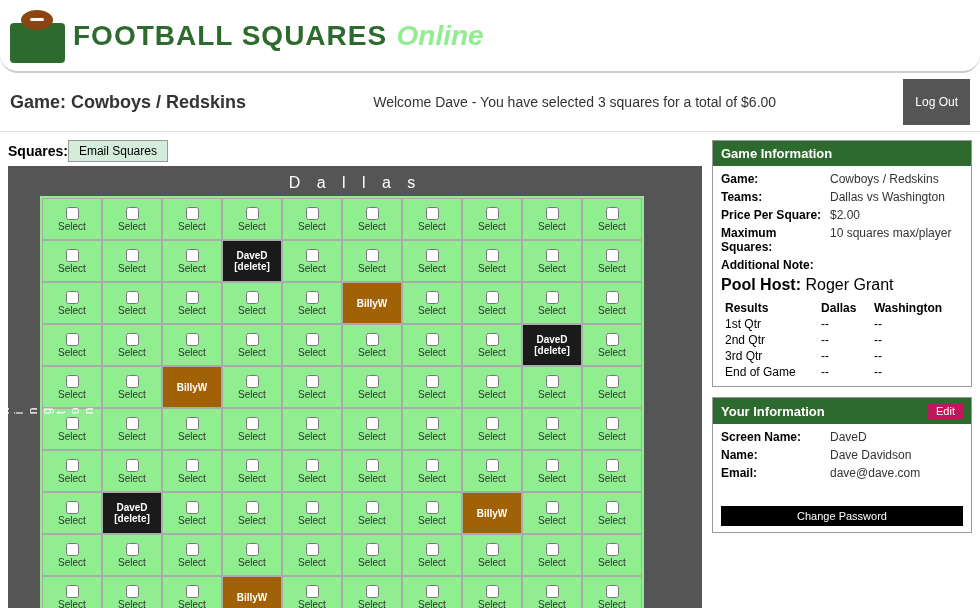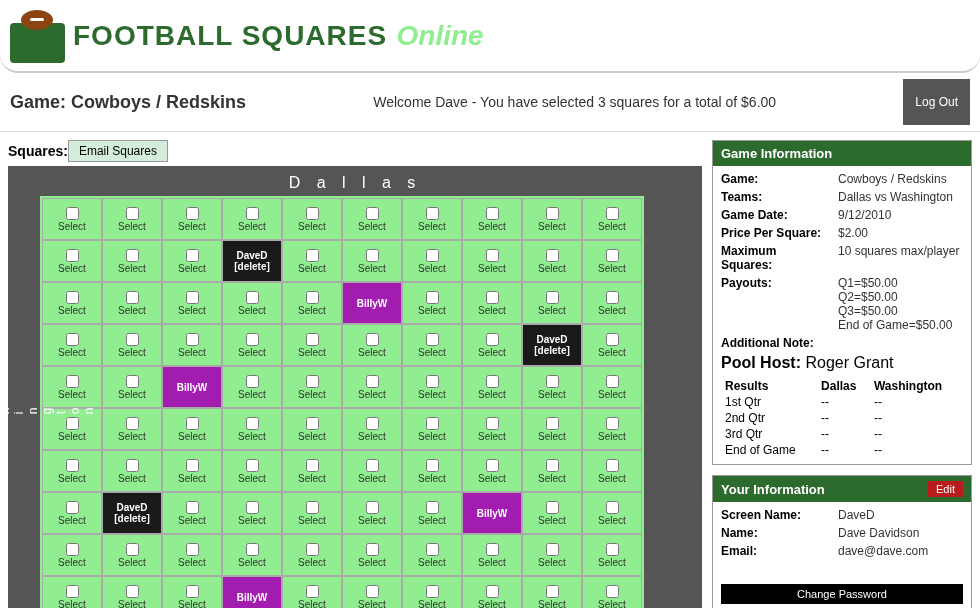--- a/index.html
+++ b/index.html
@@ -35,43 +35,43 @@
     #dallas-label { text-align: center; color: white; font-size: 16px; letter-spacing: 6px; padding: 4px 0; }
     #grid-area { display: flex; }
     #washington-label-container { width: 28px; background: #555; display: flex; align-items: center; justify-content: center; }
     #washington-label { color: white; font-size: 12px; writing-mode: vertical-rl; transform: rotate(180deg); letter-spacing: 2px; padding: 4px 0; }
     #grid { background: #90EE90; padding: 2px; }
     .grid-row { display: flex; }
     .cell { width: 60px; height: 42px; background: #90EE90; border: 1px solid #aaa; display: flex; flex-direction: column; align-items: center; justify-content: center; cursor: pointer; }
     .cell input[type=checkbox] { margin-bottom: 1px; }
     .cell-label { font-size: 10px; color: #333; }
     .cell.selected-davd { background: #1a1a1a; color: white; font-size: 10px; font-weight: bold; text-align: center; }
-    .cell.selected-billyw { background: #a21caf; color: white; font-size: 10px; font-weight: bold; text-align: center; }
+    .cell.selected-billyw { background: #a16207; color: white; font-size: 10px; font-weight: bold; text-align: center; }
 
     
     #right-panel { width: 260px; margin-left: 10px; flex-shrink: 0; }
 
     
     #game-info-box { border: 1px solid #999; margin-bottom: 10px; }
     #game-info-header { background: #2d6a2d; color: white; font-weight: bold; padding: 5px 8px; font-size: 13px; }
     #game-info-body { padding: 6px 8px; }
-    .info-row { display: flex; gap: 12px; margin-bottom: 4px; font-size: 12px; }
+    .info-row { display: flex; gap: 4px; margin-bottom: 4px; font-size: 12px; }
     .info-label { font-weight: bold; width: 105px; flex-shrink: 0; }
     .info-value { color: #333; }
 
     
     #results-section { margin-top: 6px; }
     .results-table { width: 100%; border-collapse: collapse; font-size: 12px; }
     .results-table th { font-weight: bold; text-align: left; padding: 1px 4px; }
     .results-table td { padding: 1px 4px; }
 
     
     #your-info-box { border: 1px solid #999; }
     #your-info-header { background: #2d6a2d; color: white; font-weight: bold; padding: 5px 8px; font-size: 13px; display: flex; align-items: center; justify-content: space-between; }
-    #edit-btn { background: #b91c1c; color: white; border: none; padding: 2px 8px; cursor: pointer; font-size: 11px; }
+    #edit-btn { background: #be185d; color: white; border: none; padding: 2px 8px; cursor: pointer; font-size: 11px; }
     #your-info-body { padding: 6px 8px; }
     #change-password-btn { background: #000000; color: white; border: none; padding: 4px 12px; cursor: pointer; font-size: 11px; margin-top: 22px; width: 100%; }
 
     .pool-host { font-size: 16px; margin: 4px 0; }
   </style>
 </head>
 <body>
 
 <div id="header">
   <div id="logo-area">
@@ -537,34 +537,26 @@
       <div id="game-info-body">
         <div class="info-row">
           <span class="info-label">Game:</span>
           <span class="info-value">Cowboys / Redskins</span>
         </div>
         <div class="info-row">
           <span class="info-label">Teams:</span>
           <span class="info-value">Dallas vs Washington</span>
         </div>
         <div class="info-row">
-          <span class="info-label">Game Date:</span>
-          <span class="info-value">9/12/2010</span>
-        </div>
-        <div class="info-row">
           <span class="info-label">Price Per Square:</span>
           <span class="info-value">$2.00</span>
         </div>
         <div class="info-row">
           <span class="info-label">Maximum Squares:</span>
           <span class="info-value">10 squares max/player</span>
-        </div>
-        <div class="info-row">
-          <span class="info-label">Payouts:</span>
-          <span class="info-value">Q1=$50.00<br>Q2=$50.00<br>Q3=$50.00<br>End of Game=$50.00</span>
         </div>
         <div class="info-row">
           <span class="info-label">Additional Note:</span>
           <span class="info-value"></span>
         </div>
         <div class="pool-host">
           <strong>Pool Host:</strong>
           <span> Roger Grant</span>
         </div>
 

